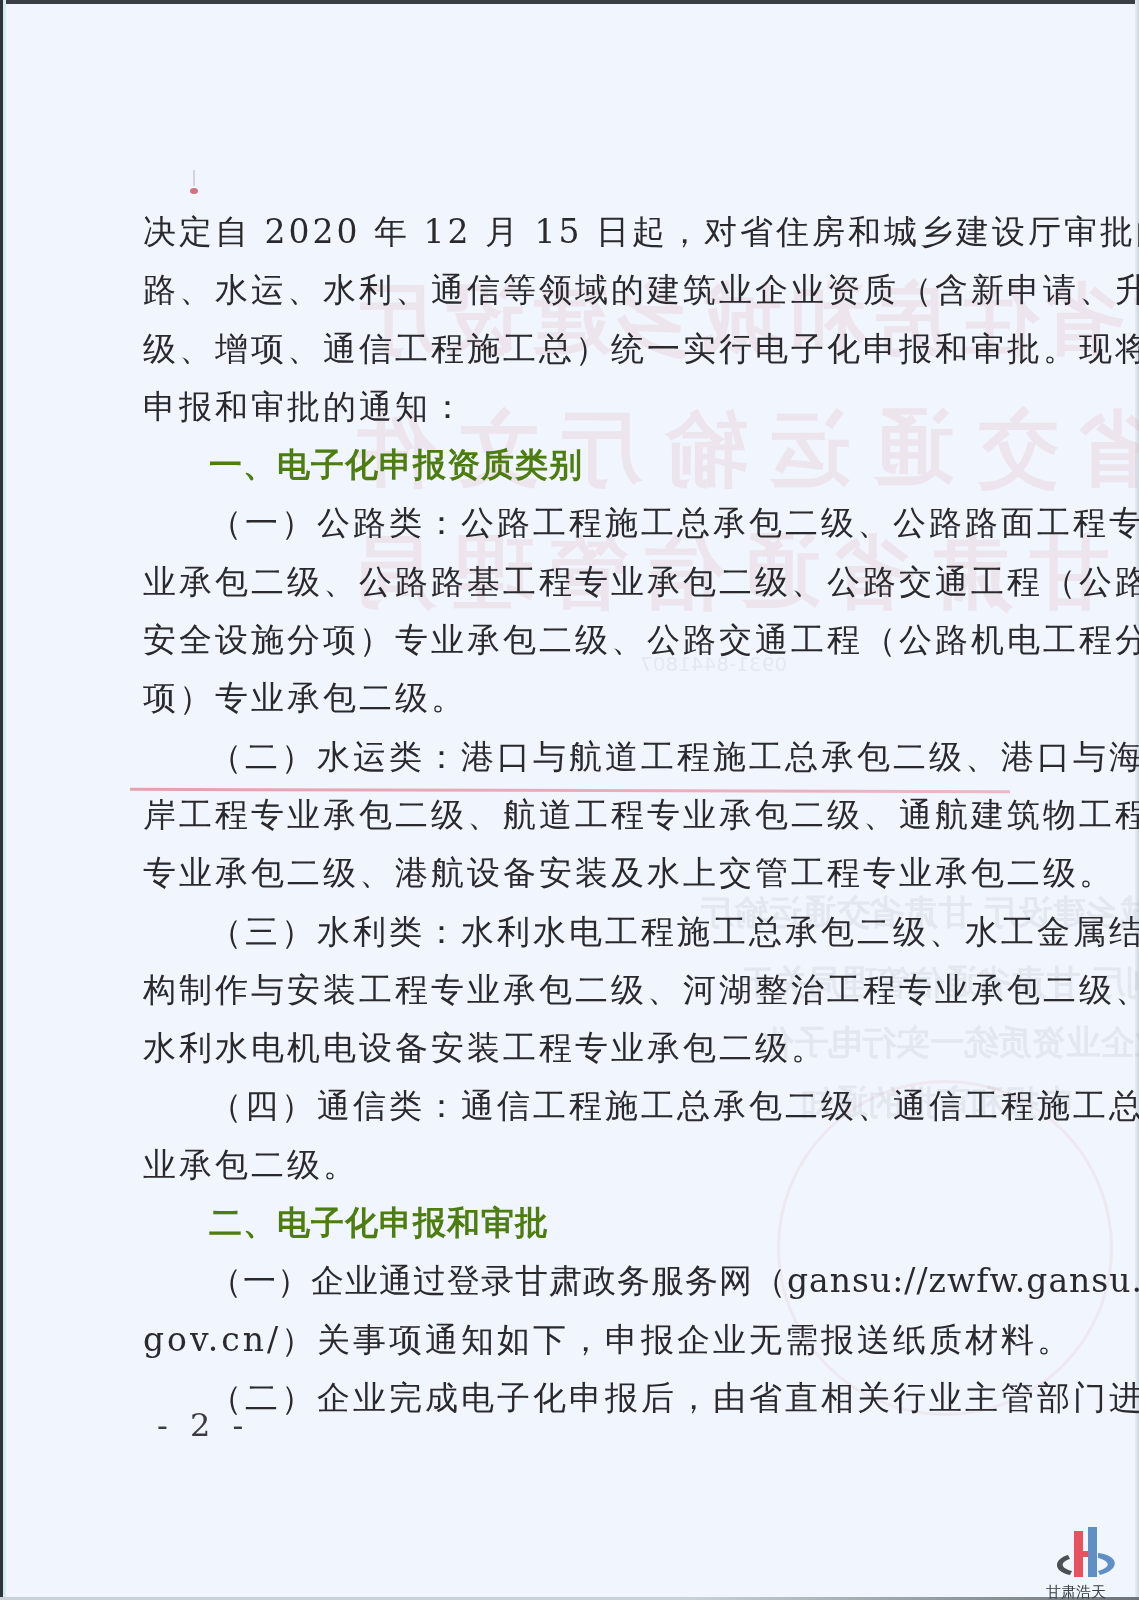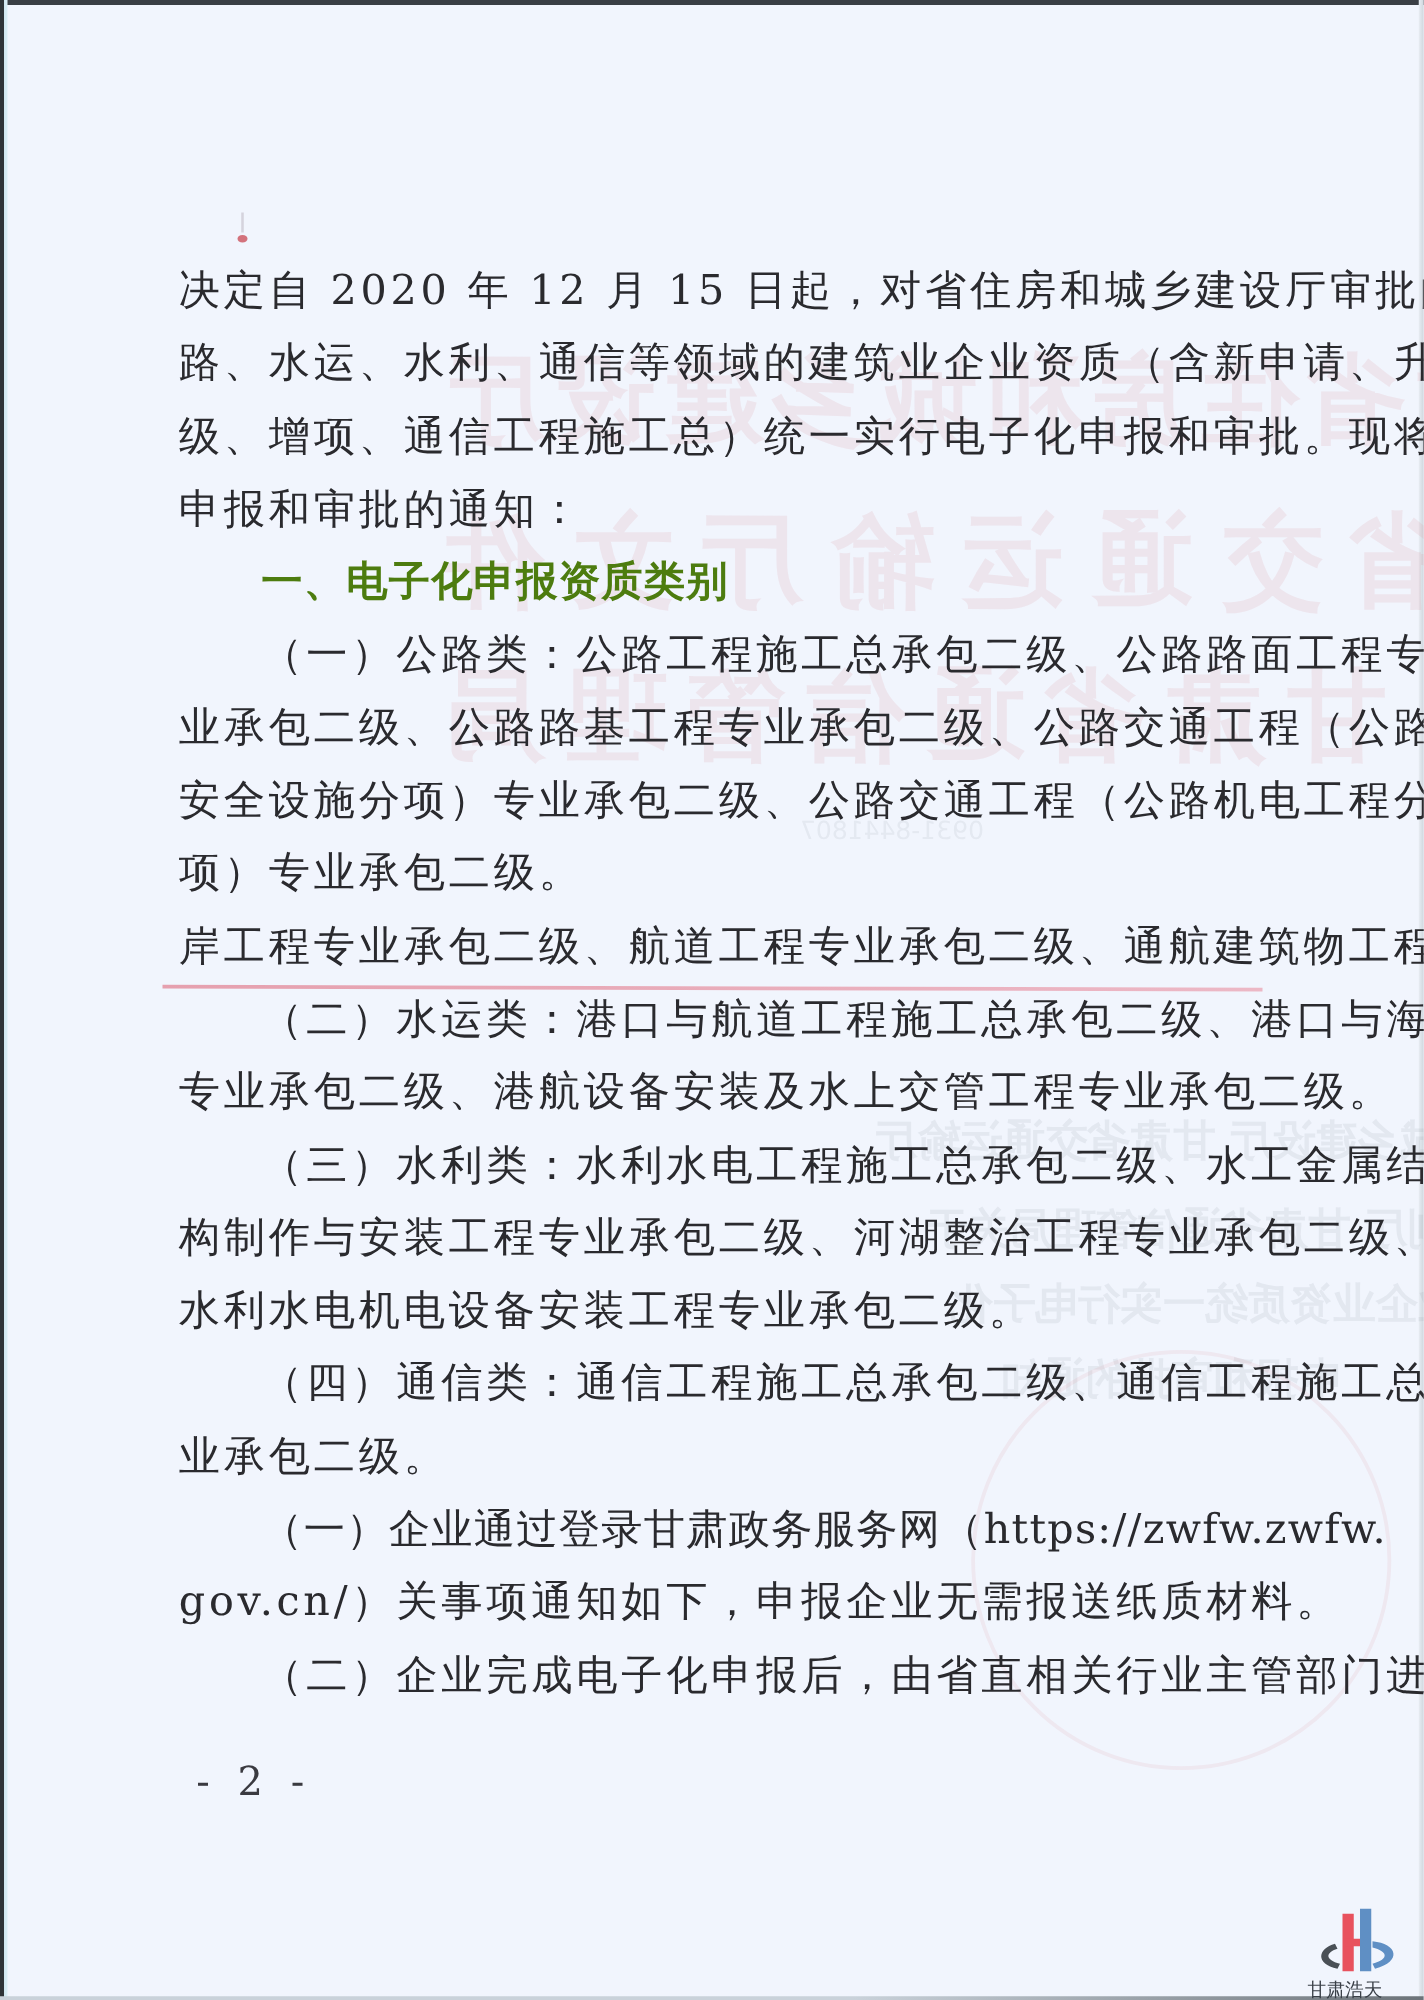--- a/index.html
+++ b/index.html
@@ -154,33 +154,34 @@
   <div class="line">级、增项、通信工程施工总）统一实行电子化申报和审批。现将有</div>
   <div class="line">申报和审批的通知：</div>
 
   <div class="line indent heading">一、电子化申报资质类别</div>
 
   <div class="line indent">（一）公路类：公路工程施工总承包二级、公路路面工程专</div>
   <div class="line">业承包二级、公路路基工程专业承包二级、公路交通工程（公路</div>
   <div class="line">安全设施分项）专业承包二级、公路交通工程（公路机电工程分</div>
   <div class="line">项）专业承包二级。</div>
 
+  <div class="line indent">（二）水运类：港口与航道工程施工总承包二级、港口与海</div>
   <div class="line">岸工程专业承包二级、航道工程专业承包二级、通航建筑物工程</div>
-  <div class="line indent">（二）水运类：港口与航道工程施工总承包二级、港口与海</div>
   <div class="line">专业承包二级、港航设备安装及水上交管工程专业承包二级。</div>
 
   <div class="line indent">（三）水利类：水利水电工程施工总承包二级、水工金属结</div>
   <div class="line">构制作与安装工程专业承包二级、河湖整治工程专业承包二级、</div>
   <div class="line">水利水电机电设备安装工程专业承包二级。</div>
 
   <div class="line indent">（四）通信类：通信工程施工总承包二级、通信工程施工总</div>
   <div class="line">业承包二级。</div>
 
-
-  <div class="line indent" style="letter-spacing:1px;">（一）企业通过登录甘肃政务服务网（https://zwfw.zwfw.</div>
+  <div class="line indent heading">二、电子化申报和审批</div>
+
+  <div class="line indent" style="letter-spacing:1px;">（一）企业通过登录甘肃政务服务网（gansu://zwfw.gansu.</div>
   <div class="line">gov.cn/）关事项通知如下，申报企业无需报送纸质材料。</div>
 
   <div class="line indent">（二）企业完成电子化申报后，由省直相关行业主管部门进</div>
 </div>
 
 <div class="page-number">- 2 -</div>
 
 <div class="logo">
   <svg width="80" height="58" viewBox="0 0 80 58">
 

